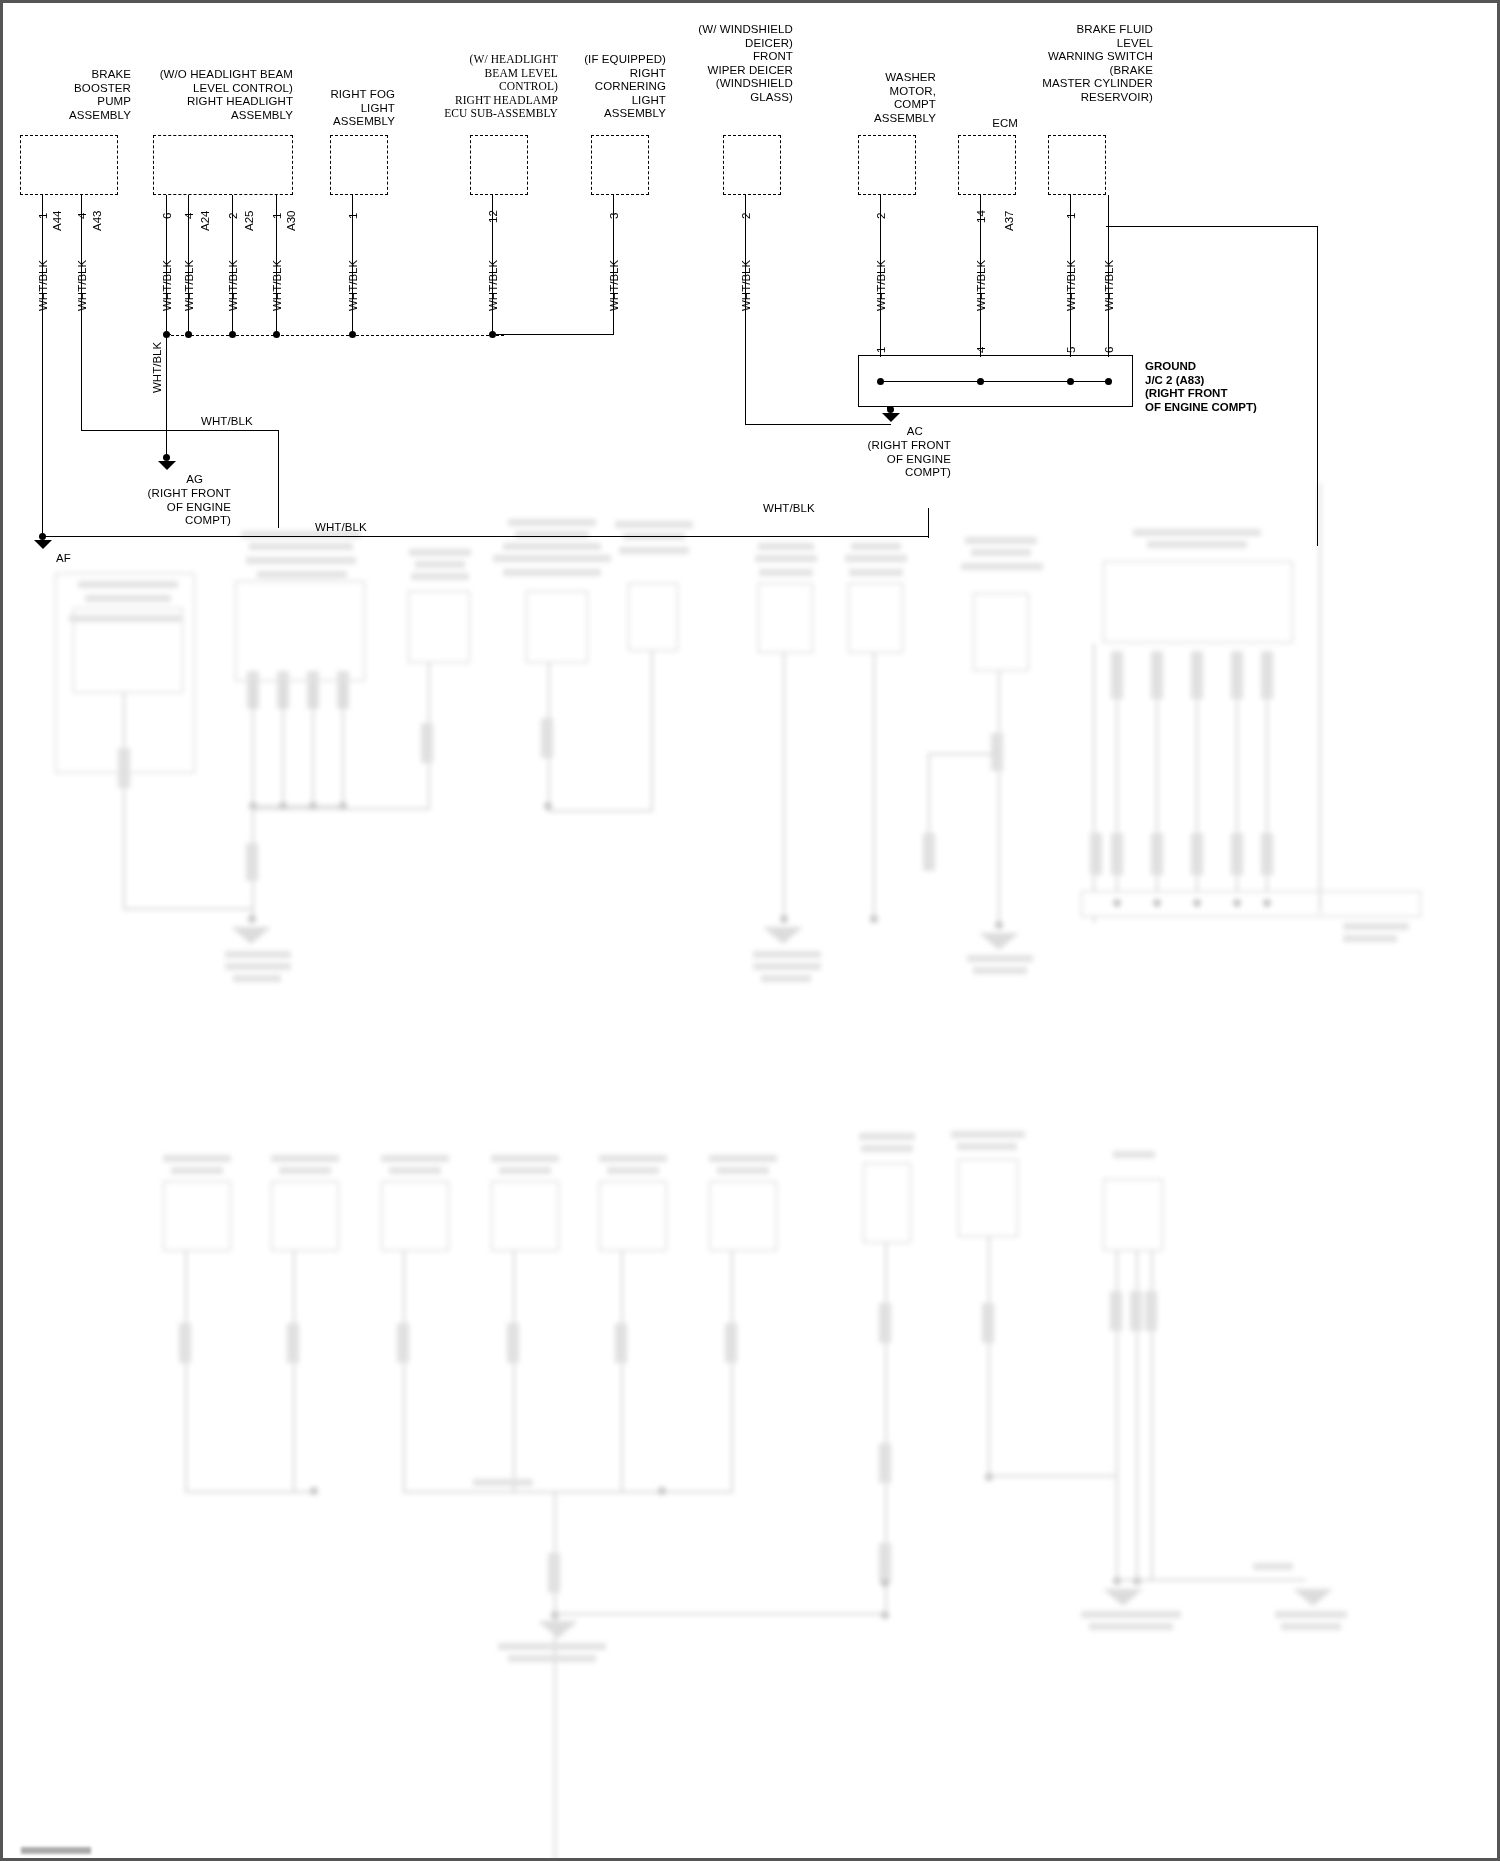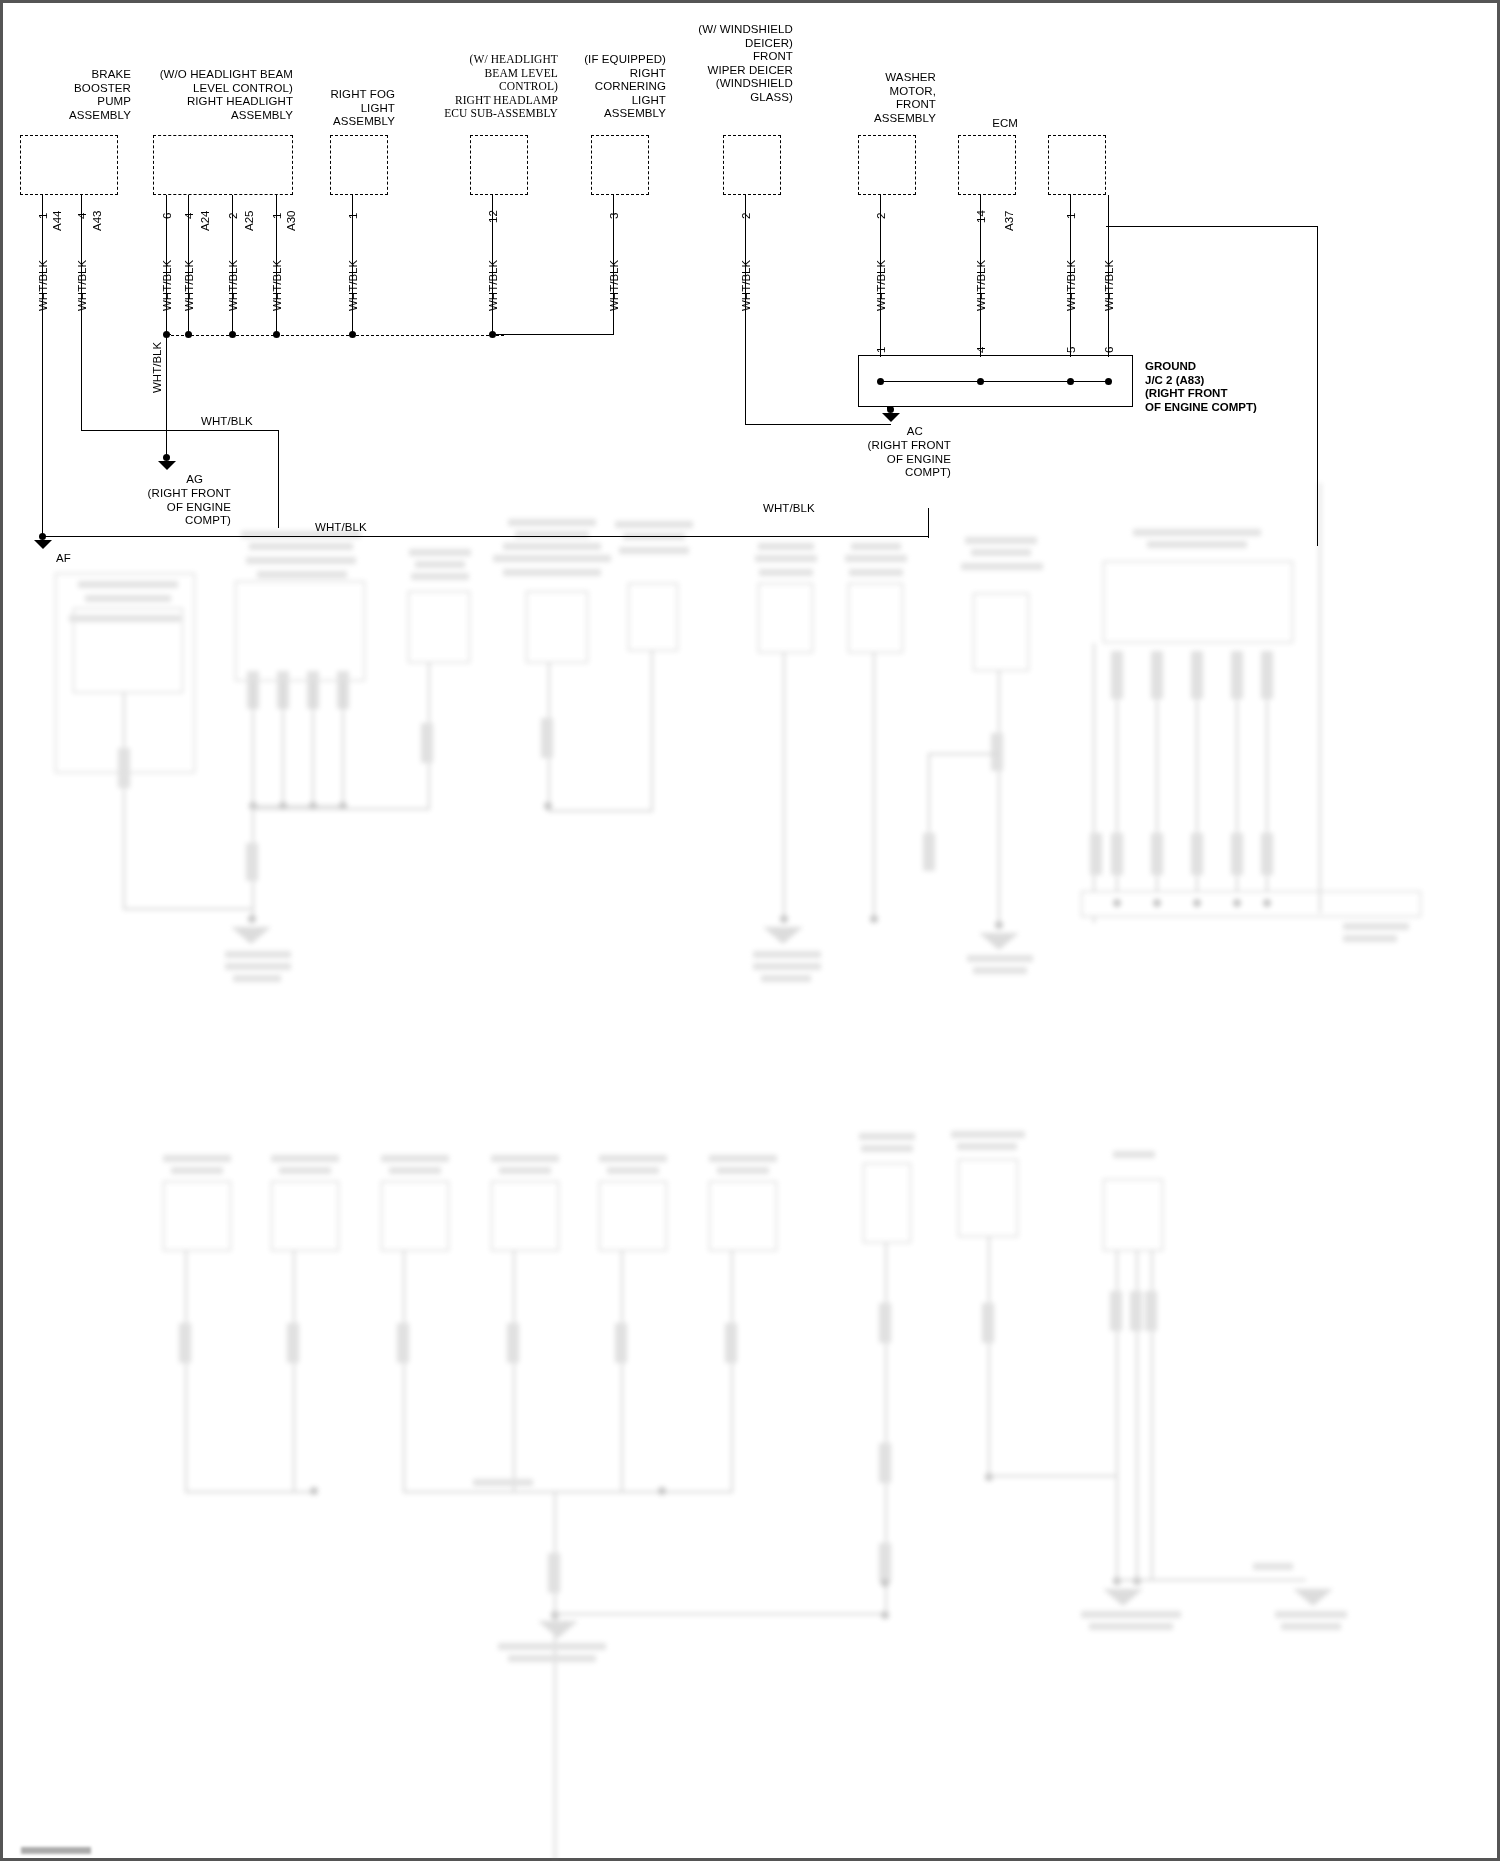--- a/index.html
+++ b/index.html
@@ -385,25 +385,31 @@
 
   <div class="txt" style="left:680px; top:20px; width:110px;">(W/ WINDSHIELD
 DEICER)
 FRONT
 WIPER DEICER
 (WINDSHIELD
 GLASS)</div>
 
   <div class="txt" style="left:835px; top:68px; width:98px;">WASHER
 MOTOR,
-FRONT
+COMPT
 ASSEMBLY</div>
 
   <div class="txt" style="left:955px; top:114px; width:60px;">ECM</div>
 
+  <div class="txt" style="left:1000px; top:20px; width:150px;">BRAKE FLUID
+LEVEL
+WARNING SWITCH
+(BRAKE
+MASTER CYLINDER
+RESERVOIR)</div>
 
   <div class="box" style="left:17px; top:132px; width:98px; height:60px;"></div>
   <div class="box" style="left:150px; top:132px; width:140px; height:60px;"></div>
   <div class="box" style="left:327px; top:132px; width:58px; height:60px;"></div>
   <div class="box" style="left:467px; top:132px; width:58px; height:60px;"></div>
   <div class="box" style="left:588px; top:132px; width:58px; height:60px;"></div>
   <div class="box" style="left:720px; top:132px; width:58px; height:60px;"></div>
   <div class="box" style="left:855px; top:132px; width:58px; height:60px;"></div>
   <div class="box" style="left:955px; top:132px; width:58px; height:60px;"></div>
   <div class="box" style="left:1045px; top:132px; width:58px; height:60px;"></div>

